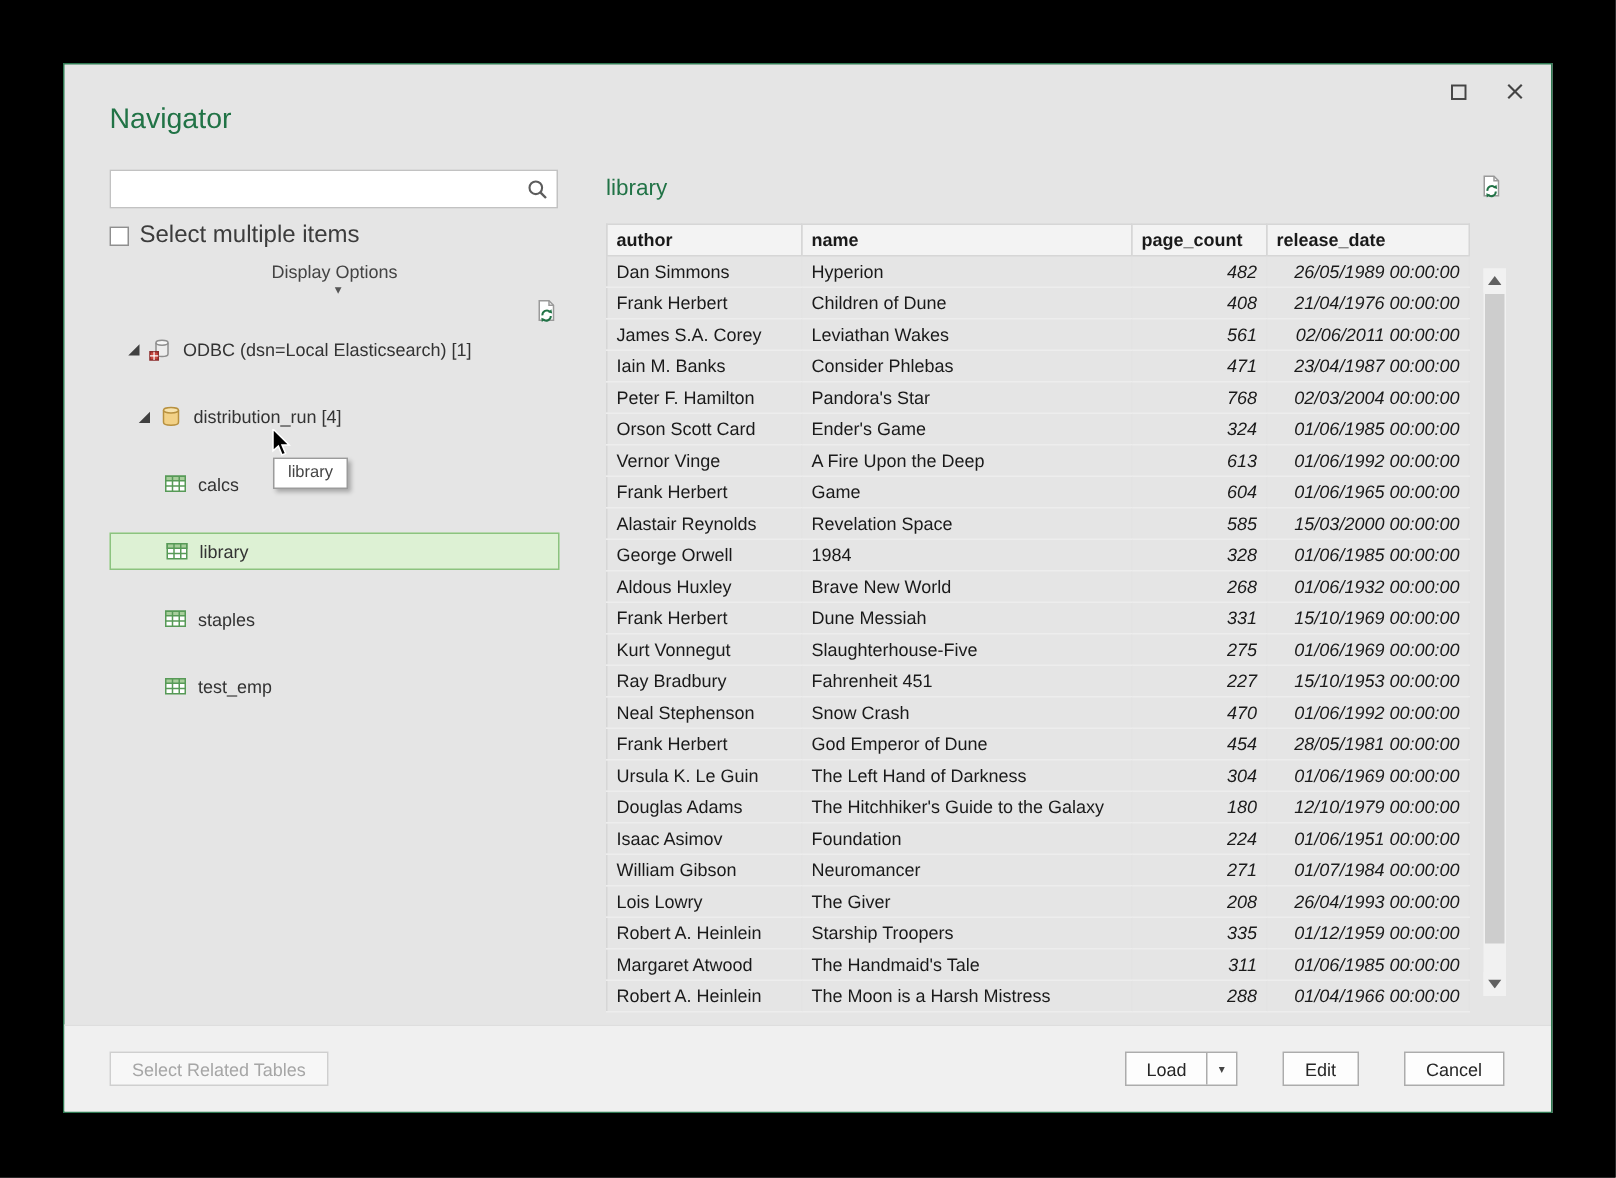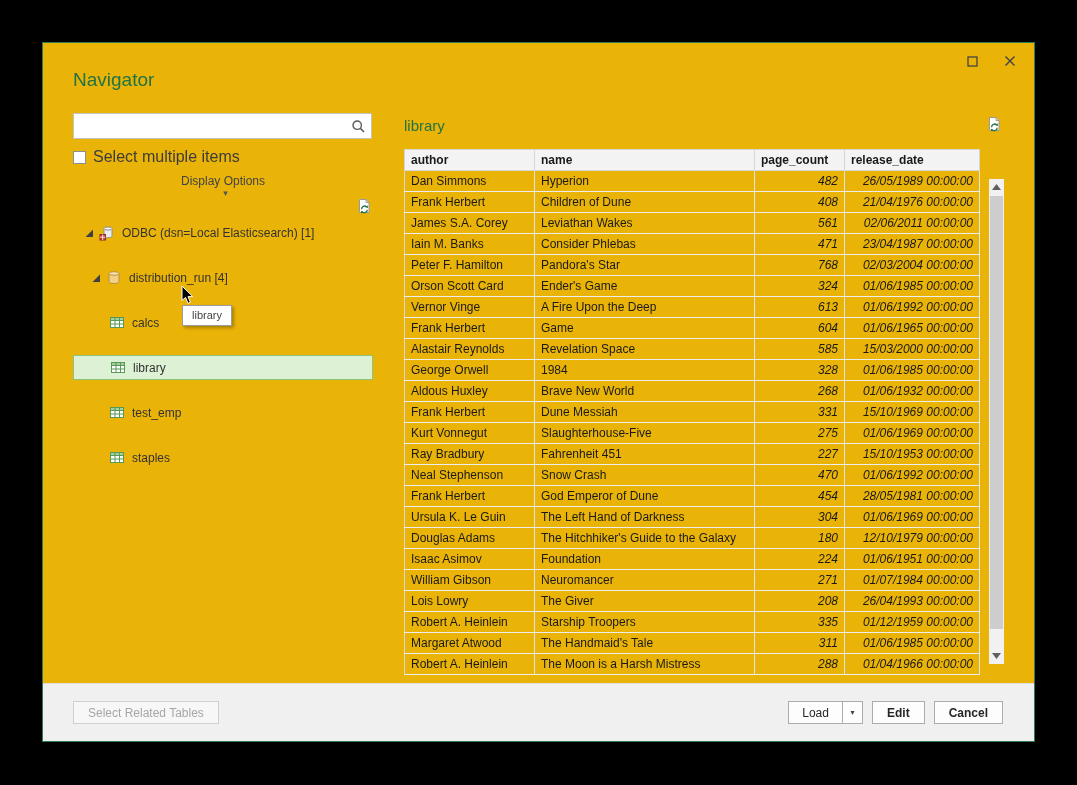--- a/index.html
+++ b/index.html
@@ -1,18 +1,18 @@
 <!DOCTYPE html>
 <html style="--accent: #217346; --dialog_border: #2F7A52; --selected_bg: #DDF1D4; --selected_border: #8CC37F; --header_bg: #F3F3F3; --footer_bg: #F0F0F0;"><head>
 <meta charset="utf-8">
 <style>
   * { margin:0; padding:0; box-sizing:border-box; }
   html,body { width:1077px; height:785px; background:#000; font-family:"Liberation Sans","DejaVu Sans",sans-serif; }
   .stage { position:relative; width:1077px; height:785px; background:#000; overflow:hidden; }
-  .dialog { position:absolute; left:42px; top:42px; width:993px; height:700px; background:#eab308; border:1px solid var(--dialog_border,#2F7A52); }
+  .dialog { position:absolute; left:42px; top:42px; width:993px; height:700px; background:#e5e5e5; border:1px solid var(--dialog_border,#2F7A52); }
 
   
   .win-controls { position:absolute; top:8px; right:12px; display:flex; gap:14px; }
   .win-btn { width:24px; height:20px; display:flex; align-items:center; justify-content:center; cursor:default; }
 
   
   .nav-title { position:absolute; left:30px; top:26px; font-size:19px; font-weight:400; color:var(--accent,#217346); }
 
   
   .search-box { position:absolute; left:30px; top:70px; width:299px; height:26px; border:1px solid #c2c2c2; display:flex; align-items:center; background:#fff; }
@@ -56,21 +56,21 @@
   .sb-down { bottom:0; }
   .sb-thumb { position:absolute; left:1px; top:17px; width:13px; height:433px; background:#cdcdcd; }
 
   
   .footer { position:absolute; left:0; bottom:0; width:100%; height:58px; background:var(--footer_bg,#F0F0F0); border-top:1px solid #dedede; display:flex; align-items:center; padding:0 31px 0 30px; }
   .btn { height:23px; border:1px solid #acacac; background:#fdfdfd; font-size:12px; font-family:inherit; color:#262626; display:flex; align-items:center; justify-content:center; padding:0 14px; }
   .btn.disabled { color:#a6a6a6; border-color:#cfcfcf; background:#f7f7f7; }
   .split { margin-left:auto; display:flex; height:23px; border:1px solid #acacac; background:#fdfdfd; }
   .split .main { padding:0 13px; display:flex; align-items:center; font-size:12px; color:#262626; }
   .split .arrow { width:20px; border-left:1px solid #acacac; display:flex; align-items:center; justify-content:center; font-size:8px; color:#444; }
-  .gap13 { margin-left:9px;font-weight:bold; }
+  .gap13 { margin-left:30px; }
 </style>
 </head>
 <body>
 
 <div class="stage">
   <div class="dialog">
 
     <div class="win-controls">
       <span class="win-btn">
         <svg width="11" height="11" viewBox="0 0 11 11">
@@ -176,33 +176,33 @@
         <div class="tree-row" style="padding-left: 36px;">
           <span class="node-icon">
             <svg width="16" height="15" viewBox="0 0 16 15">
               <rect x="1.5" y="2.5" width="13" height="10" fill="#fff" stroke="#579A57"></rect>
               <rect x="1.5" y="2.5" width="13" height="3" fill="#A8CE9C" stroke="#579A57"></rect>
               <line x1="6" y1="2.5" x2="6" y2="12.5" stroke="#579A57"></line>
               <line x1="10.5" y1="2.5" x2="10.5" y2="12.5" stroke="#579A57"></line>
               <line x1="1.5" y1="9" x2="14.5" y2="9" stroke="#579A57"></line>
             </svg>
           </span>
-          <span class="node-label">test_emp</span>
+          <span class="node-label">staples</span>
         </div>
         <div class="tree-row" style="padding-left: 36px;">
           <span class="node-icon">
             <svg width="16" height="15" viewBox="0 0 16 15">
               <rect x="1.5" y="2.5" width="13" height="10" fill="#fff" stroke="#579A57"></rect>
               <rect x="1.5" y="2.5" width="13" height="3" fill="#A8CE9C" stroke="#579A57"></rect>
               <line x1="6" y1="2.5" x2="6" y2="12.5" stroke="#579A57"></line>
               <line x1="10.5" y1="2.5" x2="10.5" y2="12.5" stroke="#579A57"></line>
               <line x1="1.5" y1="9" x2="14.5" y2="9" stroke="#579A57"></line>
             </svg>
           </span>
-          <span class="node-label">staples</span>
+          <span class="node-label">test_emp</span>
         </div>
       </div>
 
     <span class="cursor">
       <svg width="14" height="20" viewBox="0 0 14 20">
           <polygon points="1,0 1,14.5 4.6,11.4 7,17.3 9.4,16.3 7,10.6 11.8,10.6" fill="#000" stroke="#fff" stroke-width="1"></polygon>
         </svg>
     </span>
     <div class="tooltip">library</div>
 

